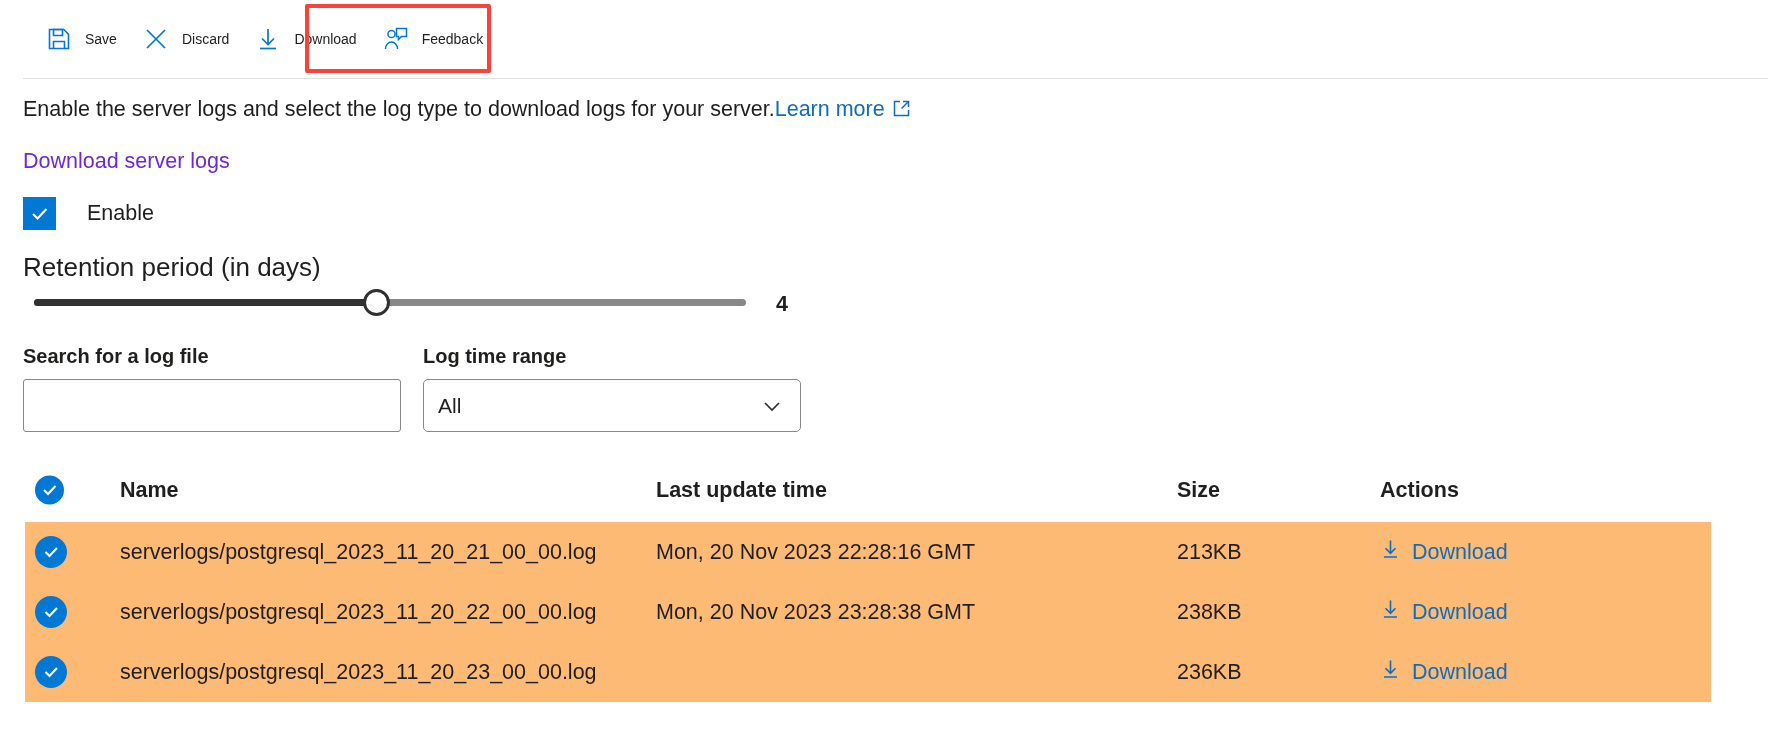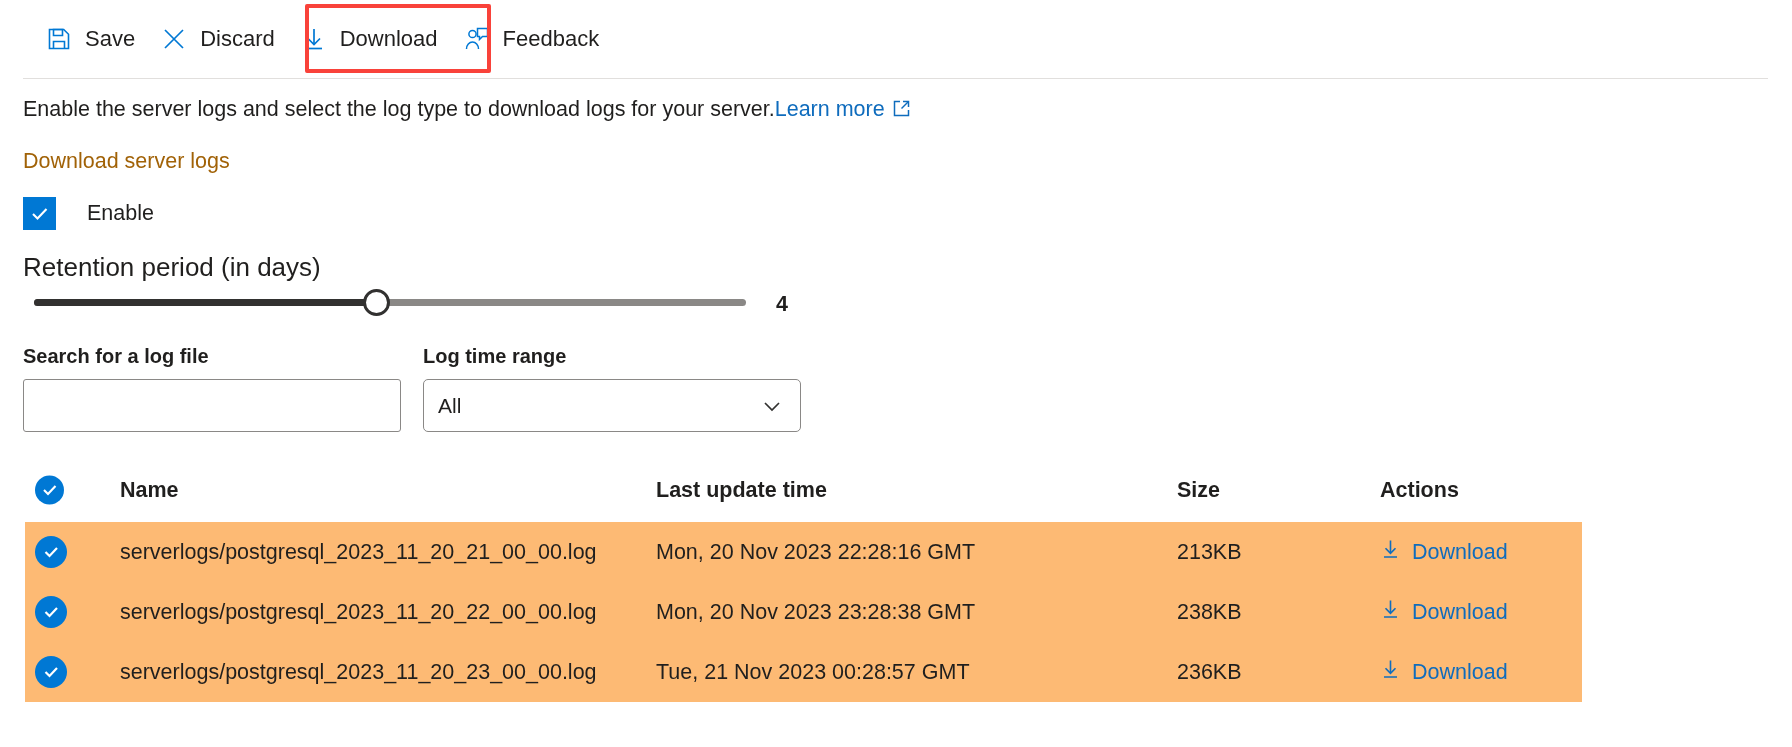--- a/index.html
+++ b/index.html
@@ -26,21 +26,21 @@
     padding-left: 36px;
   }
   .tb-item {
     display: flex;
     align-items: center;
     gap: 13px;
     padding: 9px 16px 9px 10px;
     cursor: pointer;
     background: transparent;
     border: none;
-    font-size: 22px;
+    font-size: 14px;
     color: #201f1e;
     font-family: "Liberation Sans", sans-serif;
     white-space: nowrap;
   }
   .tb-item .tb-ico {
     width: 26px; height: 26px;
     display: inline-flex;
     align-items: center;
     justify-content: center;
     flex: 0 0 26px;
@@ -89,21 +89,21 @@
     display: inline-block;
     vertical-align: -2px;
     margin-left: 7px;
   }
 
   .section-title {
     position: absolute;
     left: 23px;
     top: 71px;
     font-size: 21.5px;
-    color: #a16207;
+    color: #6d28d9;
     white-space: nowrap;
   }
 
   
   .cb-row {
     position: absolute;
     left: 23px;
     top: 119px;
     display: flex;
     align-items: center;
@@ -205,21 +205,21 @@
   .select-val { font-size: 21px; color: #201f1e; }
   .chev {
     position: absolute;
     right: 16px;
     top: 50%;
     transform: translateY(-50%);
     display: flex;
   }
 
   
-  .tbl { position: absolute; left: 25px; top: 380px; width: 1557px; }
+  .tbl { position: absolute; left: 25px; top: 380px; width: 1686px; }
   .tbl-head {
     position: relative;
     height: 64px;
     background: #ffffff;
   }
   .tbl-row {
     position: relative;
     height: 60px;
     background: #fdba74;
   }
@@ -433,21 +433,20 @@
 
     <div class="tbl-row">
       <div class="c-check">
         <span class="rowcheck">
           <svg width="20" height="20" viewBox="0 0 20 20" fill="none">
             <path d="M4.5 10l4 4 7.5-8" stroke="#ffffff" stroke-width="2.2" fill="none"></path>
           </svg>
         </span>
       </div>
       <div class="cell c-name">serverlogs/postgresql_2023_11_20_23_00_00.log</div>
-      <div class="cell c-time">Tue, 21 Nov 2023 00:28:57 GMT</div>
       <div class="cell c-size">236KB</div>
       <div class="cell c-act">
         <a class="dl-link">
           <span>
             <svg width="21" height="21" viewBox="0 0 21 21" fill="none">
               <path d="M10.5 2v12" stroke="#0f6cbd" stroke-width="1.6"></path>
               <path d="M5.5 9.8l5 5 5-5" stroke="#0f6cbd" stroke-width="1.6" fill="none"></path>
               <path d="M4 18.5h13" stroke="#0f6cbd" stroke-width="1.6"></path>
             </svg>
           </span>

